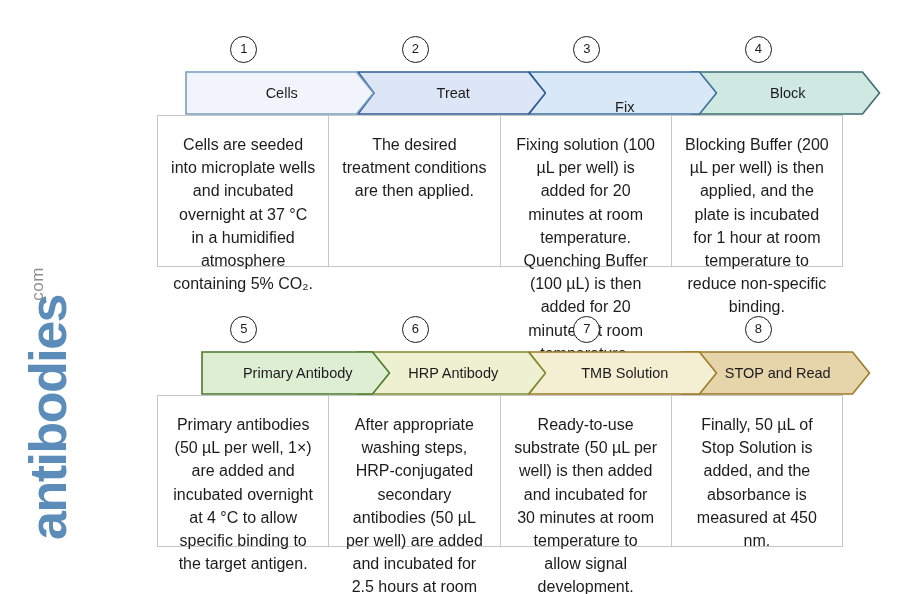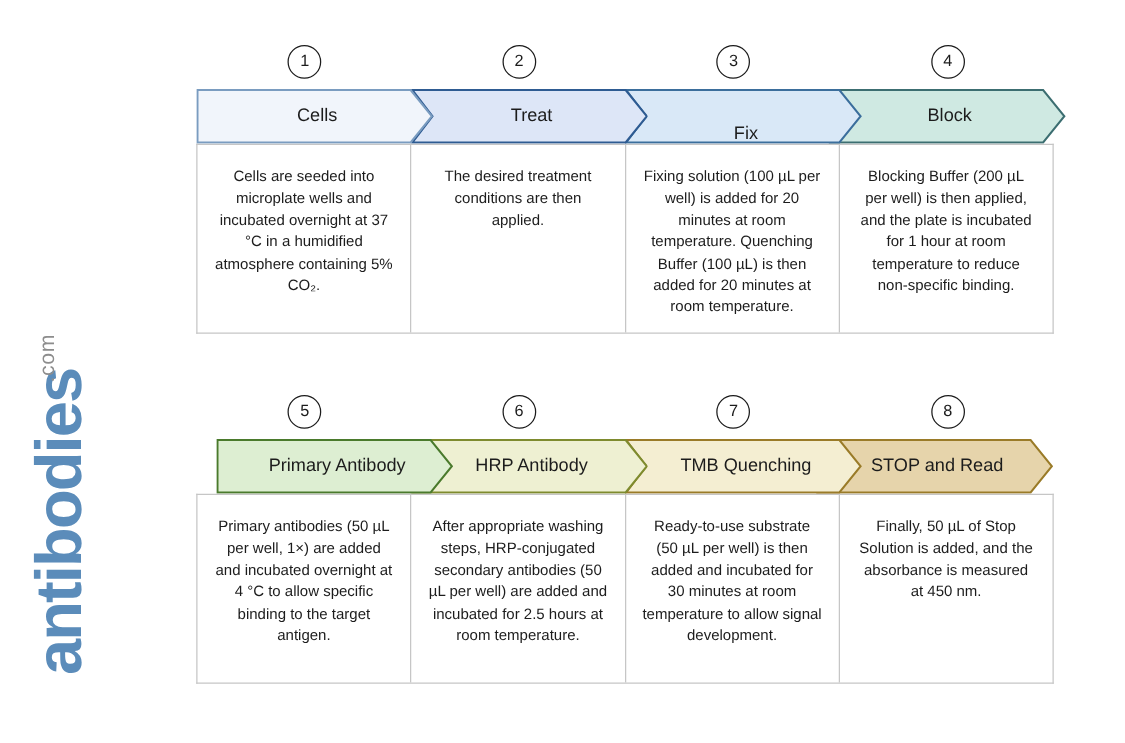--- a/index.html
+++ b/index.html
@@ -77,20 +77,21 @@
     line-height:23px;
     text-align:center;
     color:#1c1c1c;
   }
 
   .chev-band{
     position:relative;
     width:686px;
     height:44px;
     margin-top:5px;
+    margin-left:28px;
   }
   .chev{
     position:absolute;
     top:0;
     height:44px;
     box-sizing:border-box;
     display:flex;
     align-items:center;
     justify-content:center;
     font-size:14.5px;
@@ -112,21 +113,21 @@
     border-top:none;
     box-sizing:border-box;
     background:#ffffff;
     display:flex;
   }
   .bodycell{
     flex:1 1 0;
     box-sizing:border-box;
     border-right:1.4px solid #c6c6c6;
     padding:18px 13px 10px 13px;
-    font-size:12px;
+    font-size:16px;
     line-height:1.45;
     text-align:center;
     color:#1c1c1c;
   }
   .bodycell:last-child{ border-right:none; }
   .bodybox::before{
     content:"";
     position:absolute;
     left:-1.4px; right:-1.4px; top:0;
     height:1.4px;
@@ -216,21 +217,21 @@
           </svg>
         </div>
         <span>HRP Antibody</span>
       </div>
       <div class="chev" style="left: 343px; width: 189.5px; z-index: 2;">
         <div class="shape">
           <svg viewBox="0 0 189.5 44" preserveAspectRatio="none">
             <polygon points="1,1 171.5,1 188.5,22 171.5,43 1,43 17,22" fill="#f4eed2" stroke="#9a7b28" stroke-width="1.6"></polygon>
           </svg>
         </div>
-        <span>TMB Quenching</span>
+        <span>TMB Solution</span>
       </div>
       <div class="chev" style="left: 496px; width: 189.5px; z-index: 1;">
         <div class="shape">
           <svg viewBox="0 0 189.5 44" preserveAspectRatio="none">
             <polygon points="1,1 171.5,1 188.5,22 171.5,43 1,43 17,22" fill="#e6d4ab" stroke="#9a7b28" stroke-width="1.6"></polygon>
           </svg>
         </div>
         <span>STOP and Read</span>
       </div>
     </div>

